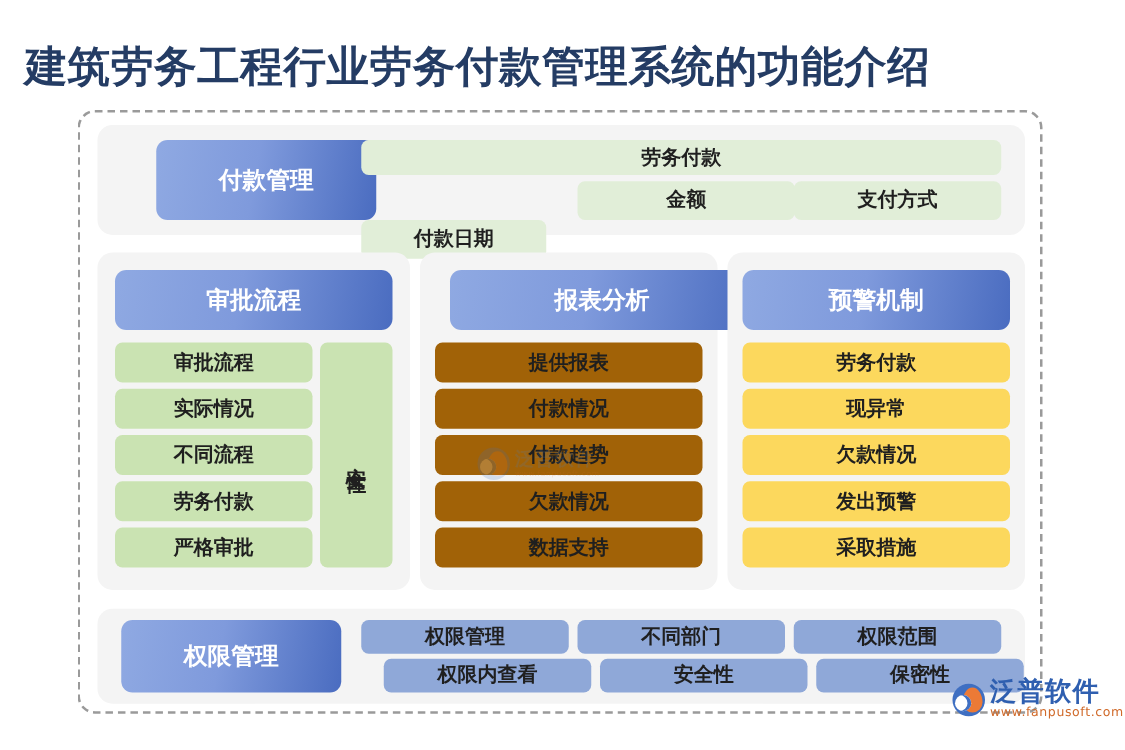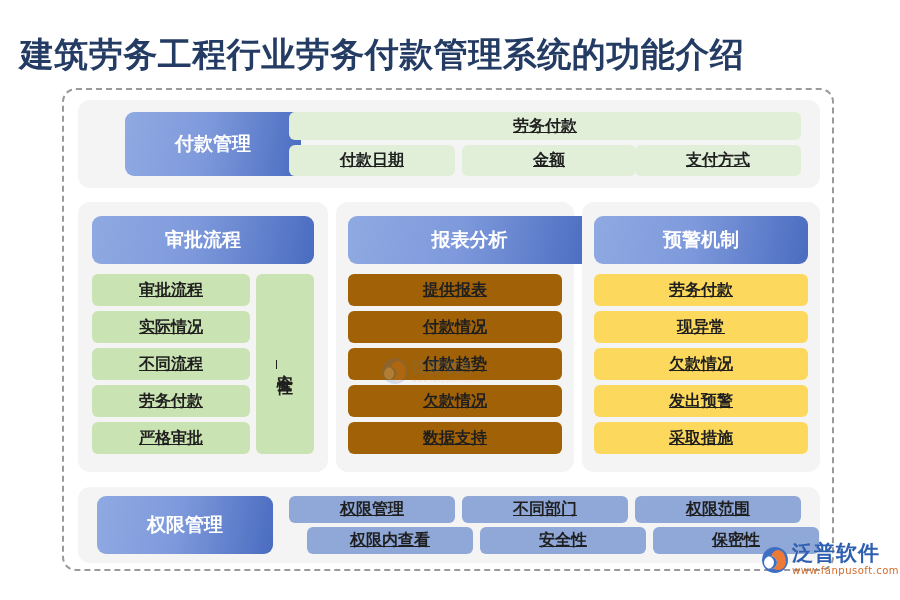--- a/index.html
+++ b/index.html
@@ -66,21 +66,20 @@
   
   .chip {
     border-radius: 6px;
     display: flex;
     align-items: center;
     justify-content: center;
     box-sizing: border-box;
     text-align: center;
     color: #1f1f1f;
     font-weight: bold;
-    text-decoration: underline;
   }
   .chip-green-light { background: #e1eed8; }
   .chip-green       { background: #cae3b2; }
   .chip-teal        { background: #a16207; }
   .chip-yellow      { background: #fcd85d; }
   .chip-blue        { background: #8fa8d8; }
 
   
   #section-payment {
     left: 78px;
@@ -104,41 +103,41 @@
     width: 512px;
     height: 28px;
     font-size: 16px;
   }
   .payment-sub-chip {
     position: absolute;
     top: 45px;
     height: 31px;
     font-size: 16px;
   }
-  #payment-sub-0 { left: 211px;   width: 166px; }
+  #payment-sub-0 { left: 211px;   width: 148px; margin-top: 31px; }
   #payment-sub-1 { left: 384px;   width: 174px; }
   #payment-sub-2 { left: 557px;   width: 166px; }
 
   
   .column-panel {
     top: 202px;
     height: 270px;
   }
   #column-0 { left: 78px;  width: 250px; }
   #column-1 { left: 336px; width: 238px; }
   #column-2 { left: 582px; width: 238px; }
 
   .column-header {
     position: absolute;
     top: 14px;
     height: 48px;
     font-size: 19px;
   }
   #column-header-0 { left: 14px; width: 222px; }
-  #column-header-1 { left: 12px; width: 243px; text-align: right; }
+  #column-header-1 { left: 24px; width: 243px; text-align: right; }
   #column-header-2 { left: 12px; width: 214px; }
 
   .col-items {
     position: absolute;
     top: 72px;
   }
   #col-items-0 { left: 14px; width: 158px; }
   #col-items-1 { left: 12px; width: 214px; }
   #col-items-2 { left: 12px; width: 214px; }
 

